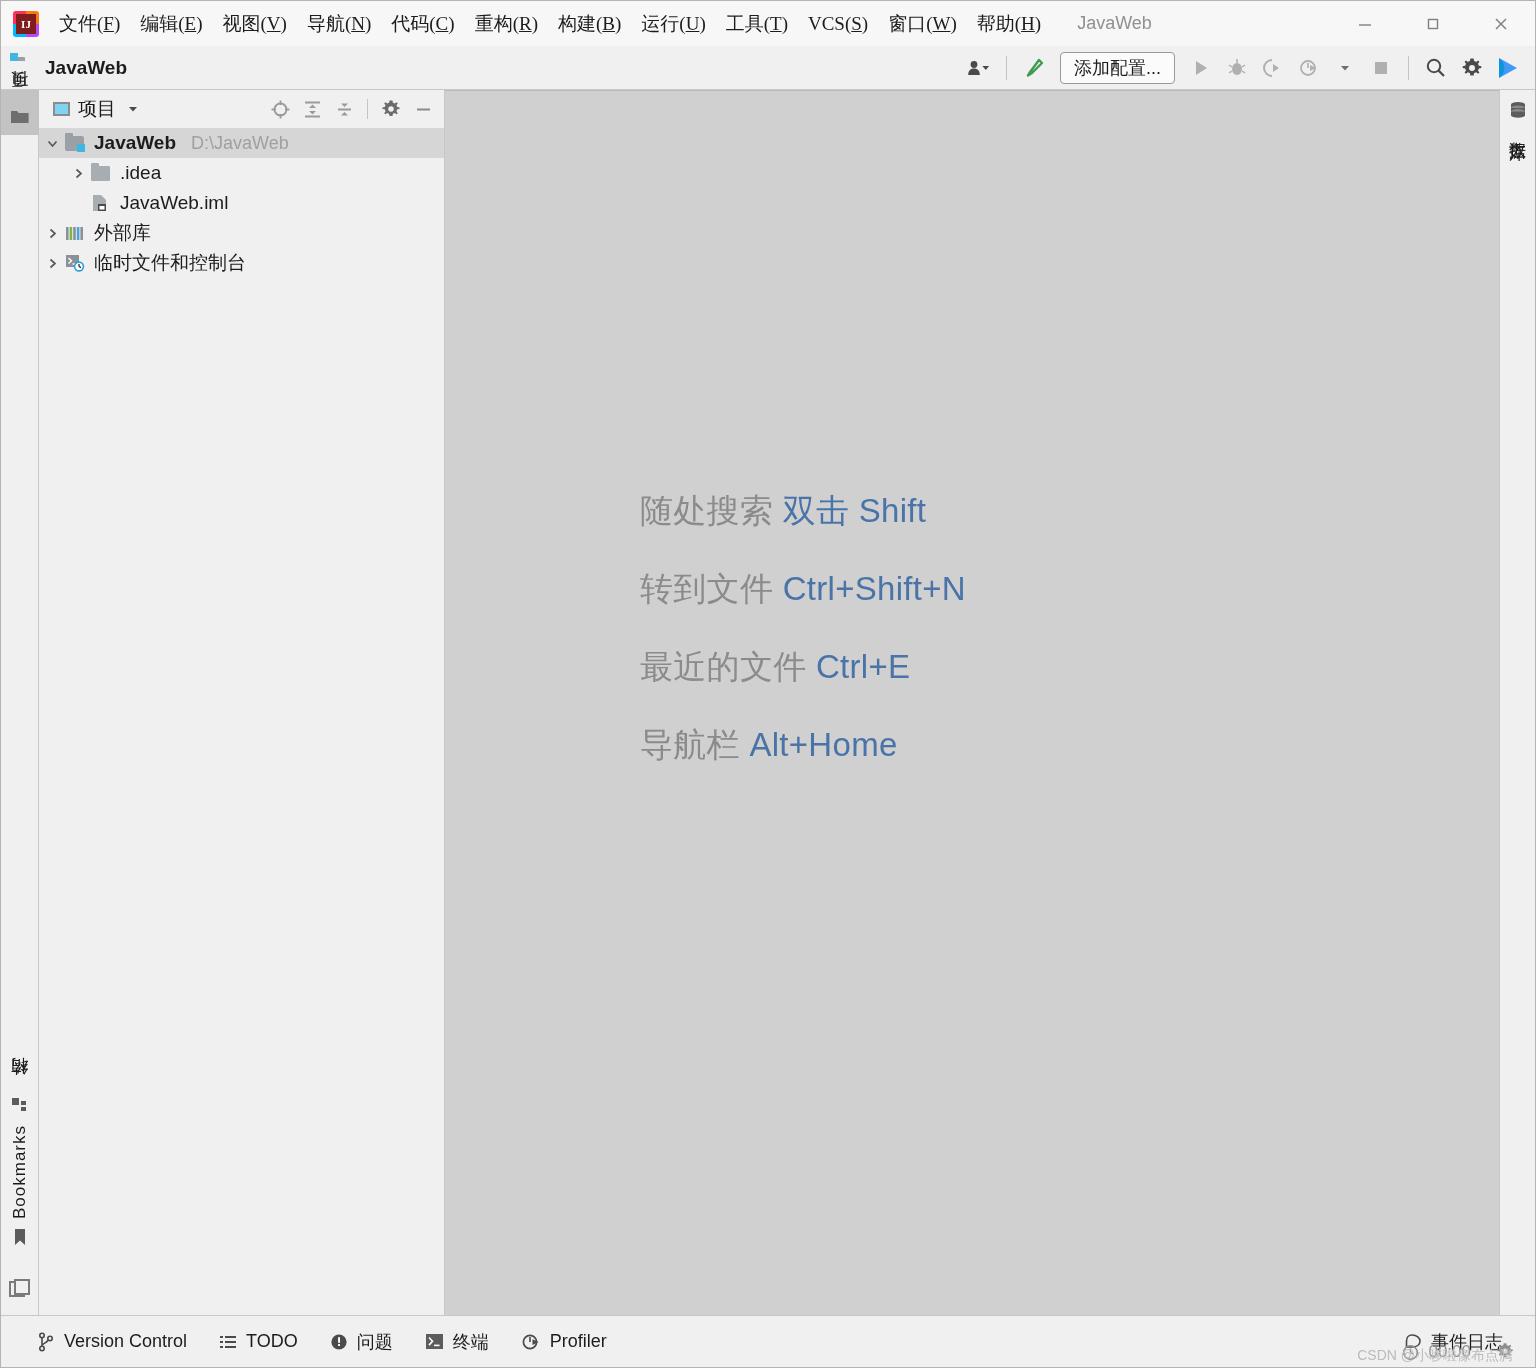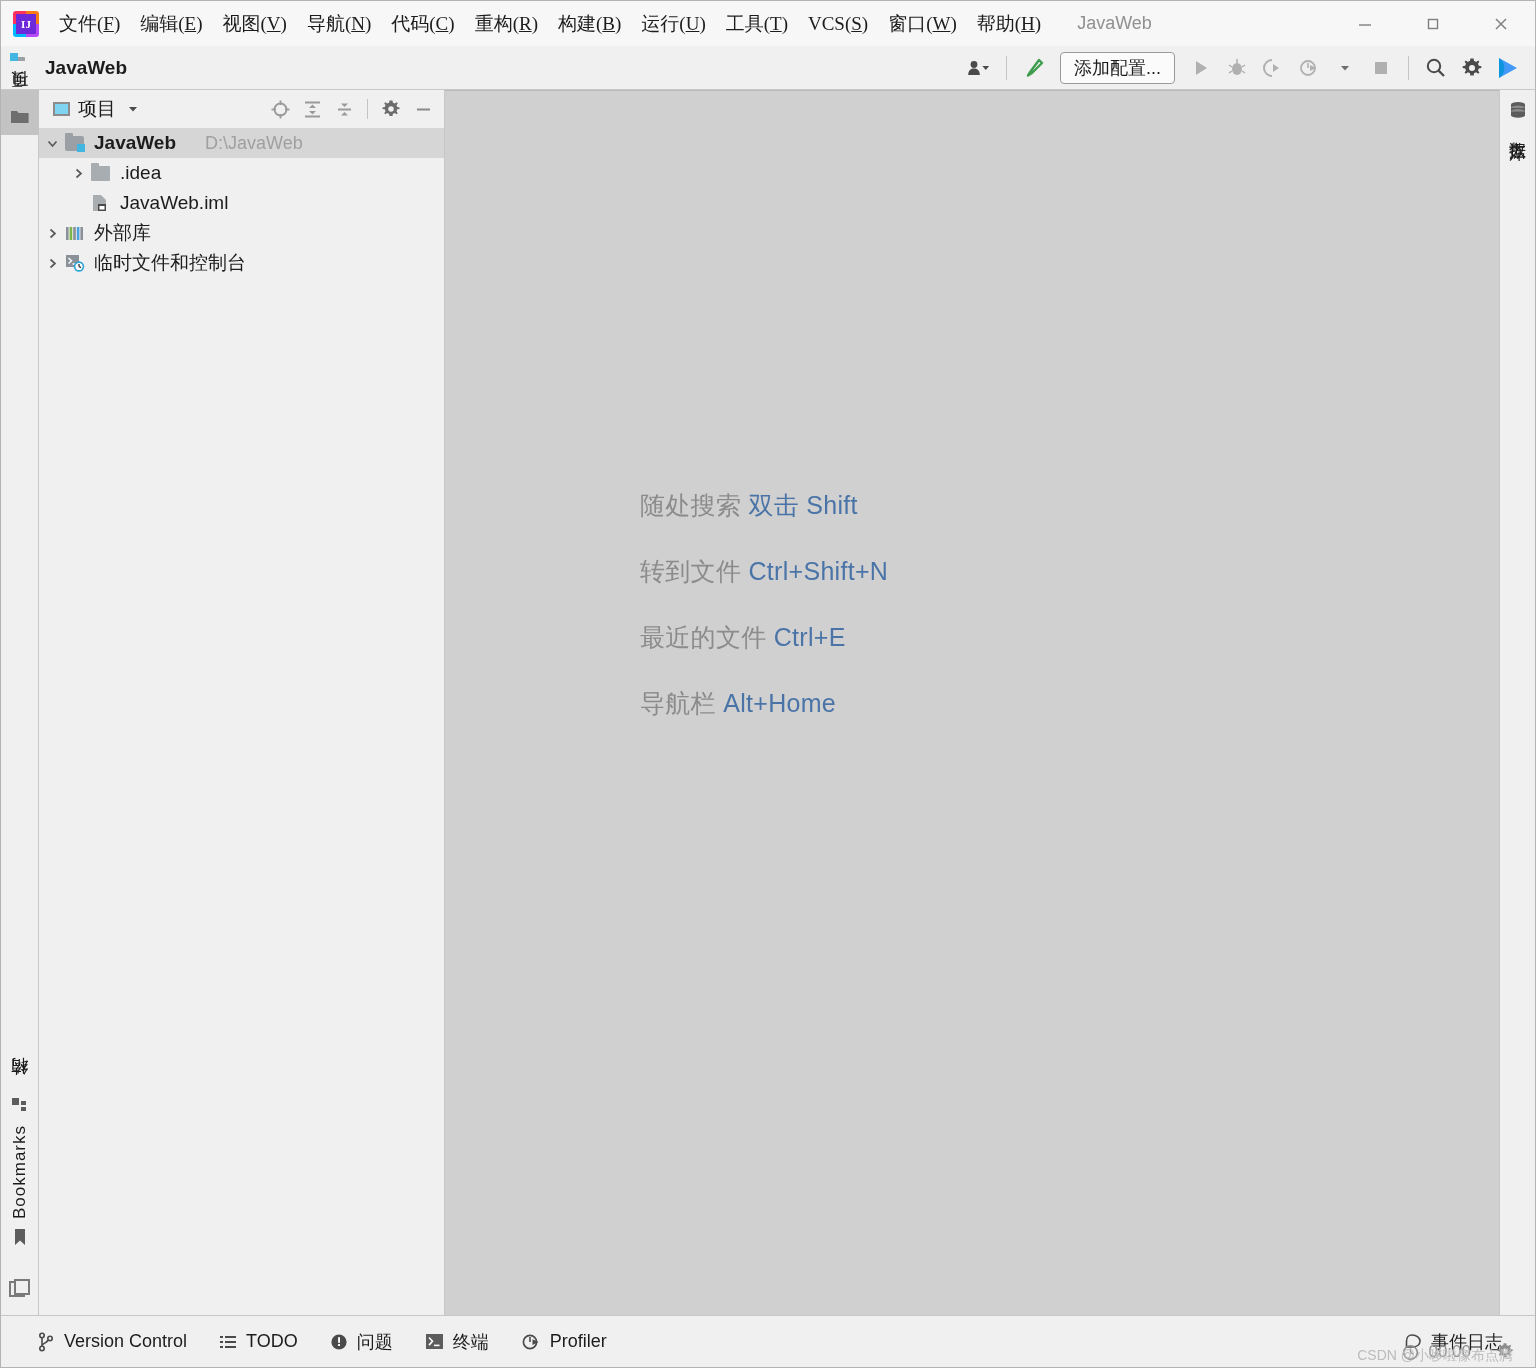--- a/index.html
+++ b/index.html
@@ -15,21 +15,21 @@
   .menubar { height:45px; background:#f7f7f7; display:flex; align-items:center;
              flex:0 0 45px; position:relative; }
   .ij-logo { width:26px; height:26px; margin-left:12px; margin-right:10px; position:relative;
              border-radius:3px; overflow:hidden; flex:0 0 26px; }
   .ij-logo .q { position:absolute; width:13px; height:13px; }
   .ij-logo .q1 { left:0; top:0; background:#fe315d; }
   .ij-logo .q2 { right:0; top:0; background:#f97a12; }
   .ij-logo .q3 { left:0; bottom:0; background:#00b8fd; }
   .ij-logo .q4 { right:0; bottom:0; background:#b74af7; }
   .ij-logo .inner { position:absolute; left:3px; top:3px; right:3px; bottom:3px;
-                    background:#6d28d9; color:#fff; font-size:11px; font-weight:bold;
+                    background:#7f1d1d; color:#fff; font-size:11px; font-weight:bold;
                     display:flex; align-items:center; justify-content:center;
                     font-family:"Liberation Serif", serif; letter-spacing:0px; }
   .menu-item { font-size:19px; color:#1c1c1c; padding:4px 10px; cursor:default;
                white-space:nowrap;font-family:Liberation Serif, serif; }
   .menu-item u { text-decoration:underline; }
   .win-title { font-size:18px; color:#909090; margin-left:26px; white-space:nowrap; }
   .win-ctrls { position:absolute; right:0; top:0; height:45px; display:flex; }
   .win-btn { width:68px; height:45px; display:flex; align-items:center; justify-content:center;
              color:#808080; }
   .win-btn svg { display:block; }
@@ -87,35 +87,35 @@
   .tree { flex:1; overflow:hidden; padding-top:0px; }
   .trow { height:30px; display:flex; align-items:center; font-size:19px; color:#1c1c1c;
           white-space:nowrap; padding-right:6px; }
   .trow.sel { background:#d6d6d6; }
   .arr { width:26px; display:flex; align-items:center; justify-content:center;
          color:#5a5a5a; flex:0 0 26px; }
   .ind { flex:0 0 auto; }
   .ticon { width:22px; display:flex; align-items:center; justify-content:flex-start;
            margin-right:7px; flex:0 0 22px; }
   .tlabel.bold { font-weight:bold; }
-  .tpath { color:#a0a0a0; margin-left:29px; font-size:18px; }
+  .tpath { color:#a0a0a0; margin-left:15px; font-size:18px; }
 
   .fold-blue { width:19px; height:15px; background:#7fd4f2; border-radius:1px; position:relative; }
   .fold-blue:before { content:""; position:absolute; left:0; top:-3px; width:8px; height:4px;
                       background:#7fd4f2; border-radius:1px 1px 0 0; }
   .fold-gray { width:19px; height:15px; background:#a8adb2; border-radius:1px; position:relative; }
   .fold-gray:before { content:""; position:absolute; left:0; top:-3px; width:8px; height:4px;
                       background:#a8adb2; border-radius:1px 1px 0 0; }
 
   
   .editor { flex:1; background:#d0d0d0; position:relative; min-width:0;
             border-top:1px solid #b9b9b9; }
   .hints { position:absolute; left:195px; top:398px; display:flex; flex-direction:column;
            gap:33px; }
-  .hint { font-size:25px; color:#8b8b8b; white-space:nowrap; letter-spacing:0.3px; }
+  .hint { font-size:33px; color:#8b8b8b; white-space:nowrap; letter-spacing:0.3px; }
   .hint .key { color:#4a74a8; }
 
   
   .rail-r { width:36px; background:#f0f0f0; border-left:1px solid #c8c8c8;
             display:flex; flex-direction:column; align-items:center; flex:0 0 36px;
             padding-top:10px; gap:8px; }
 
   
   .status { height:52px; background:#f0f0f0; border-top:1px solid #c8c8c8;
             display:flex; align-items:center; flex:0 0 52px; position:relative;padding-left:20px; }

